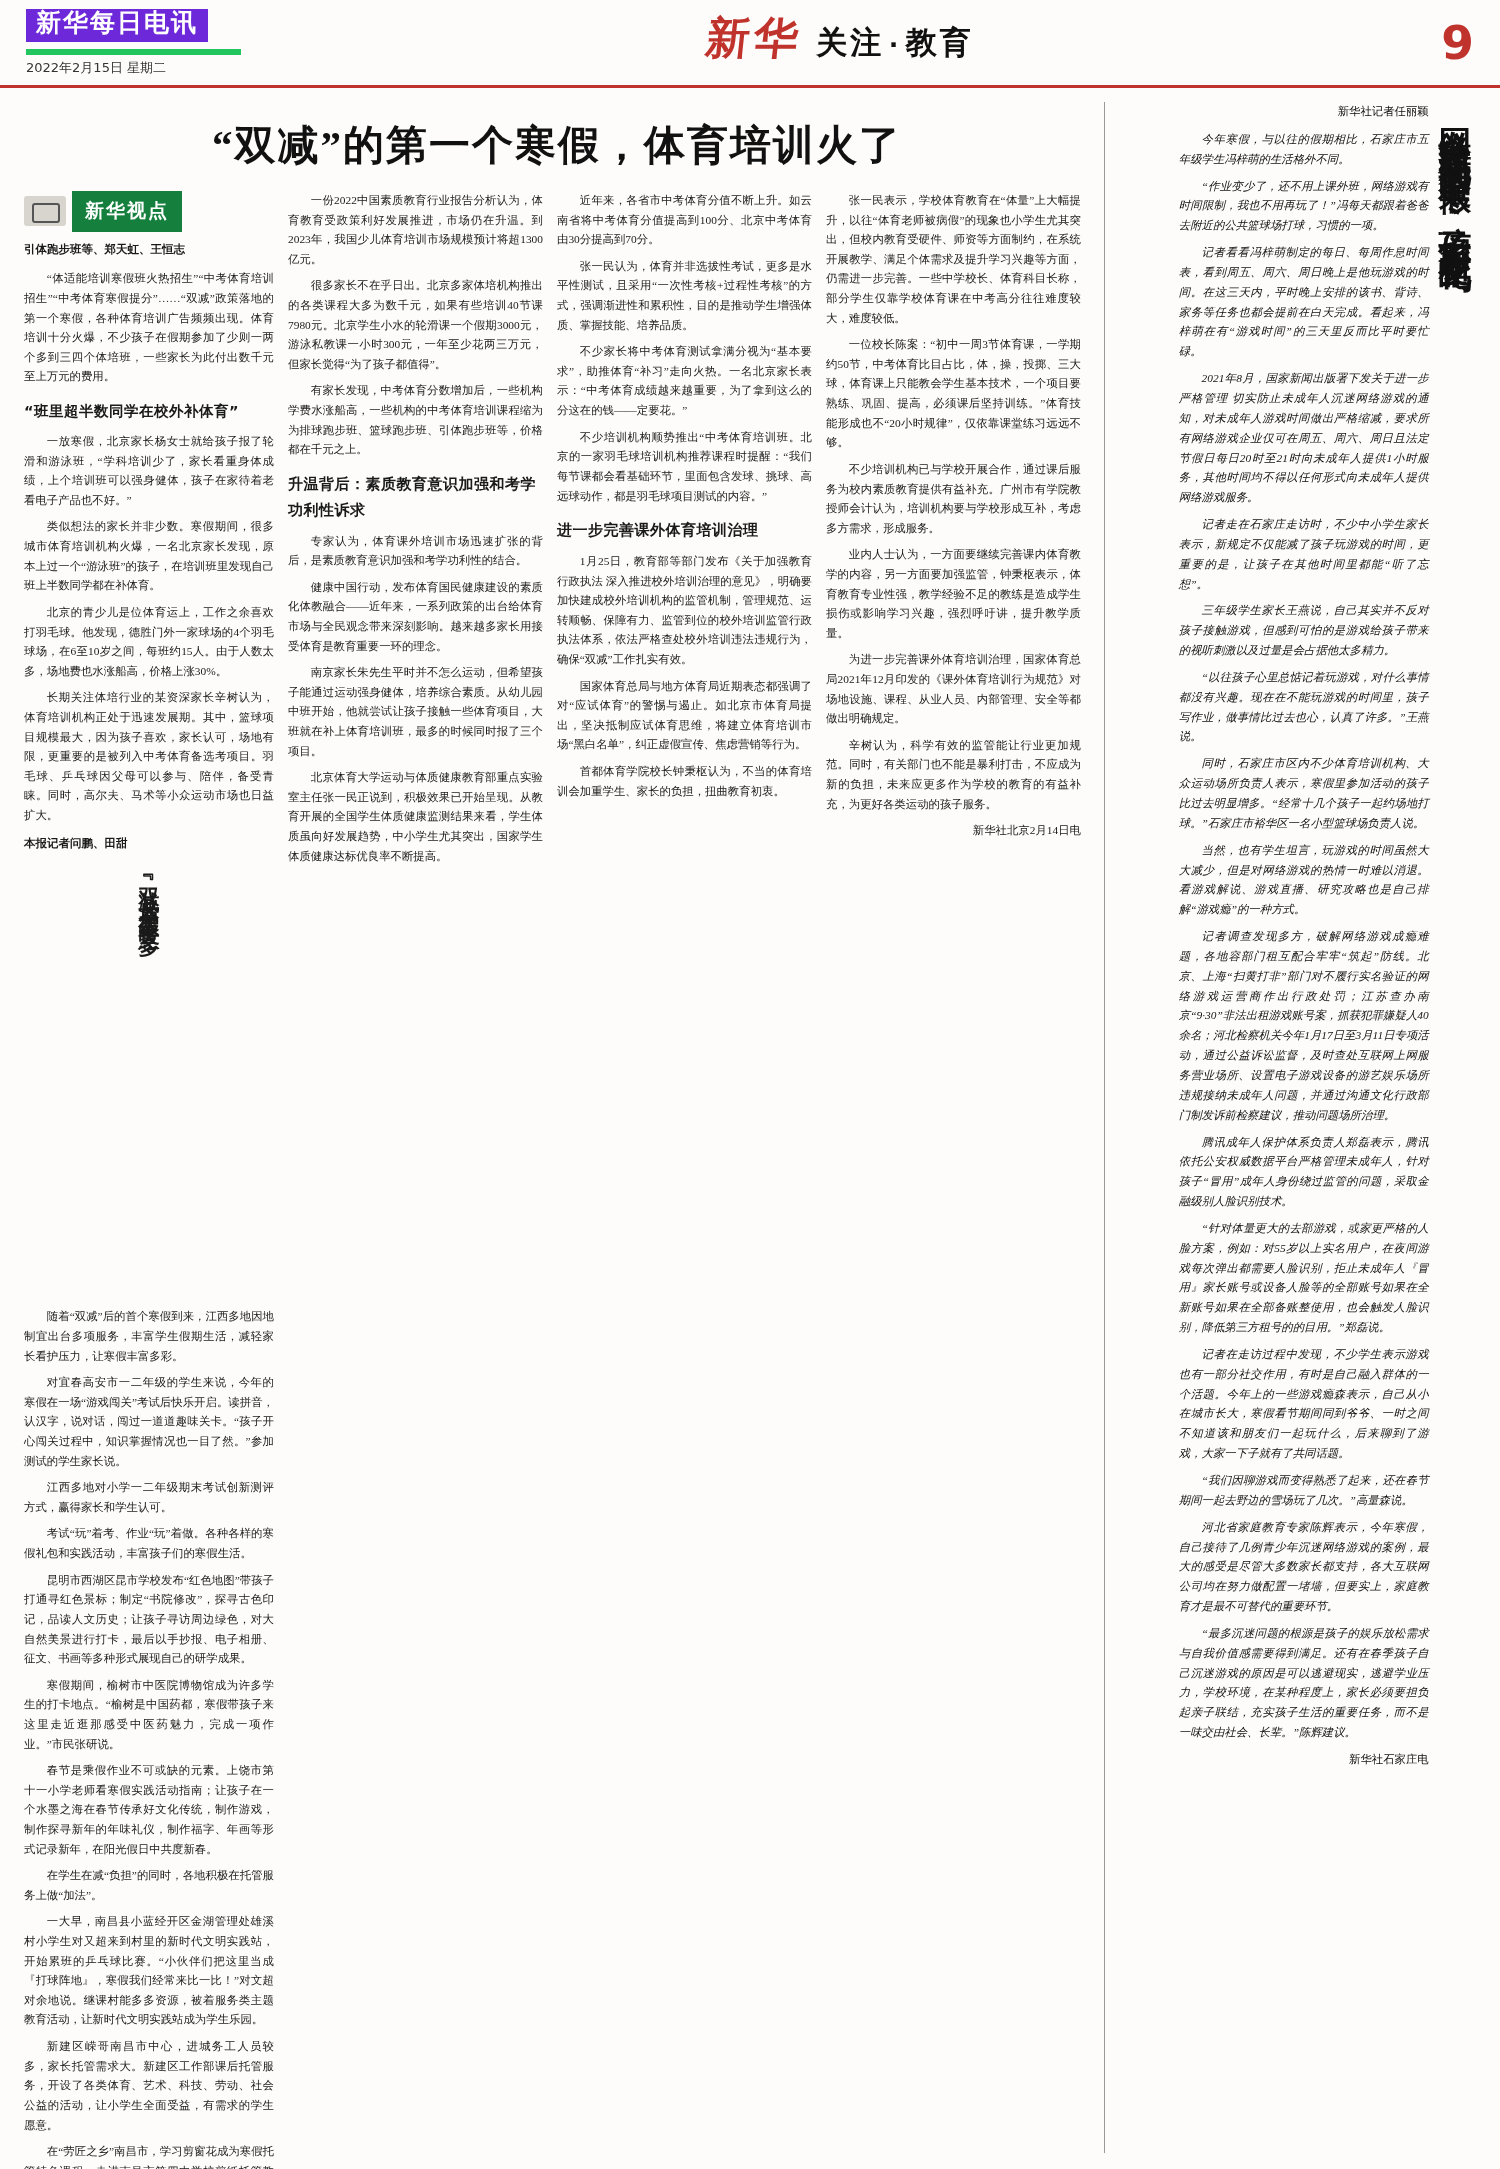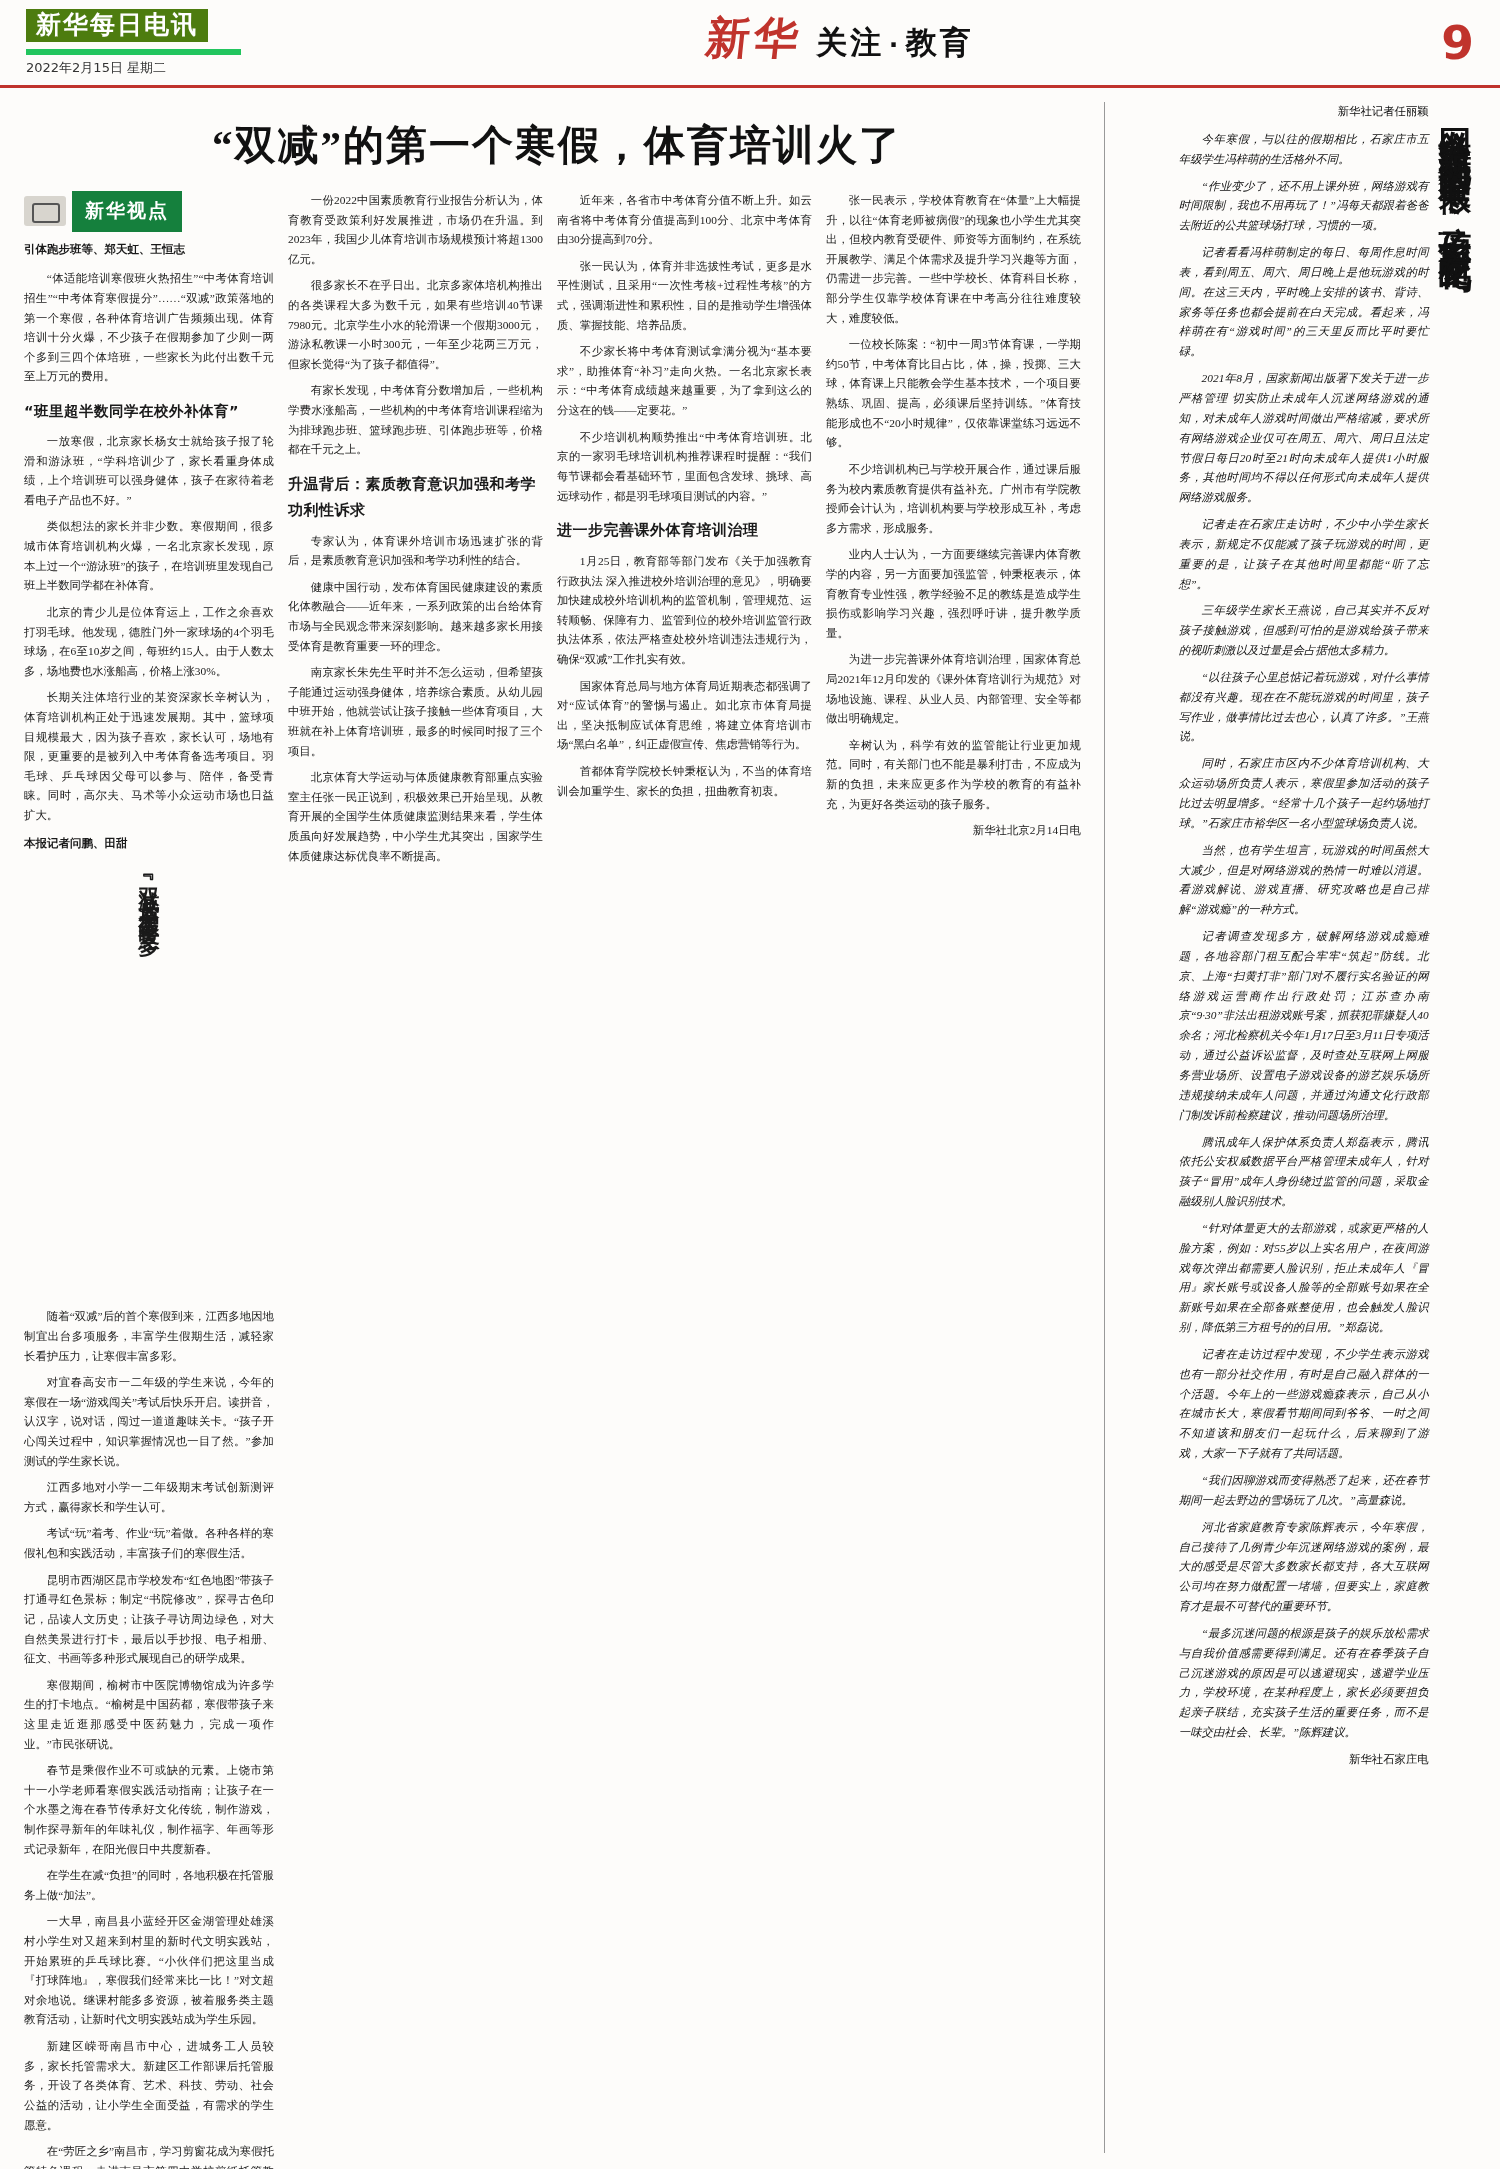--- a/index.html
+++ b/index.html
@@ -22,22 +22,22 @@
   .masthead {
     position:relative;
     height:88px;
     border-bottom:3px solid #c0332c;
     display:flex; align-items:center;
     padding:0 26px;
   }
   .mast-left { width:300px; }
   .mast-logo {
     display:inline-block;
-    background:#4d7c0f; color:#fff;
-    font-family:Liberation Sans, sans-serif;
+    background:#6d28d9; color:#fff;
+    font-family:Liberation Mono, monospace;
     font-weight:bold;
     font-size:25px;
     letter-spacing:2px;
     padding:3px 10px 5px 10px;
     line-height:1;
   }
   .mast-date {
     margin-top:7px;
     font-size:13px; color:#333;
     font-family:"DejaVu Sans", sans-serif;

